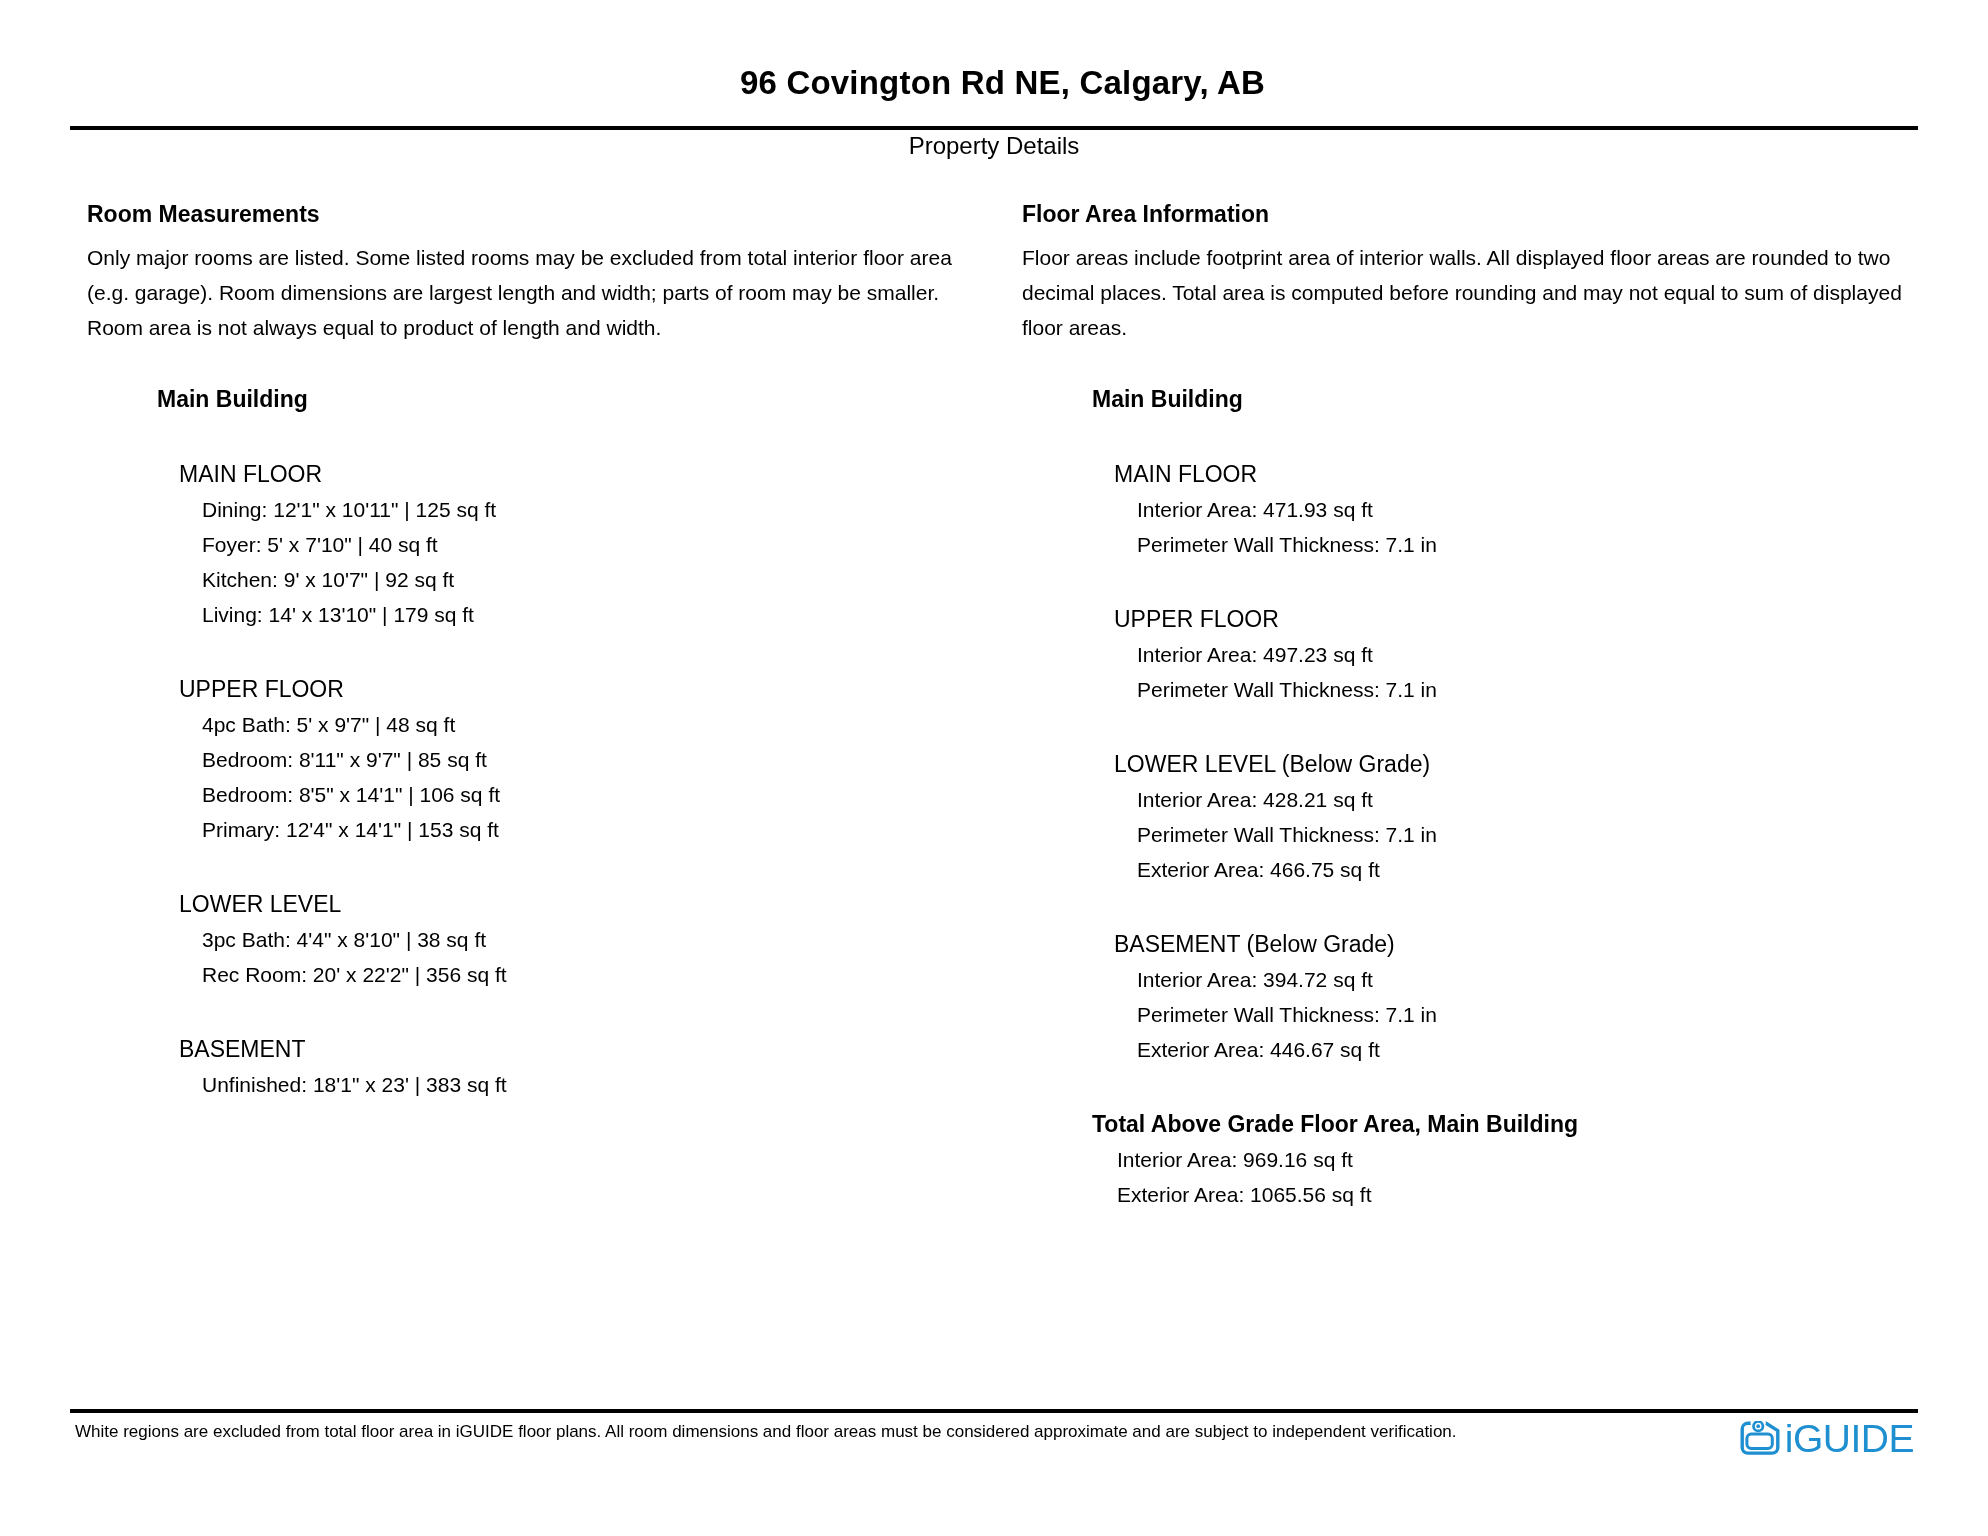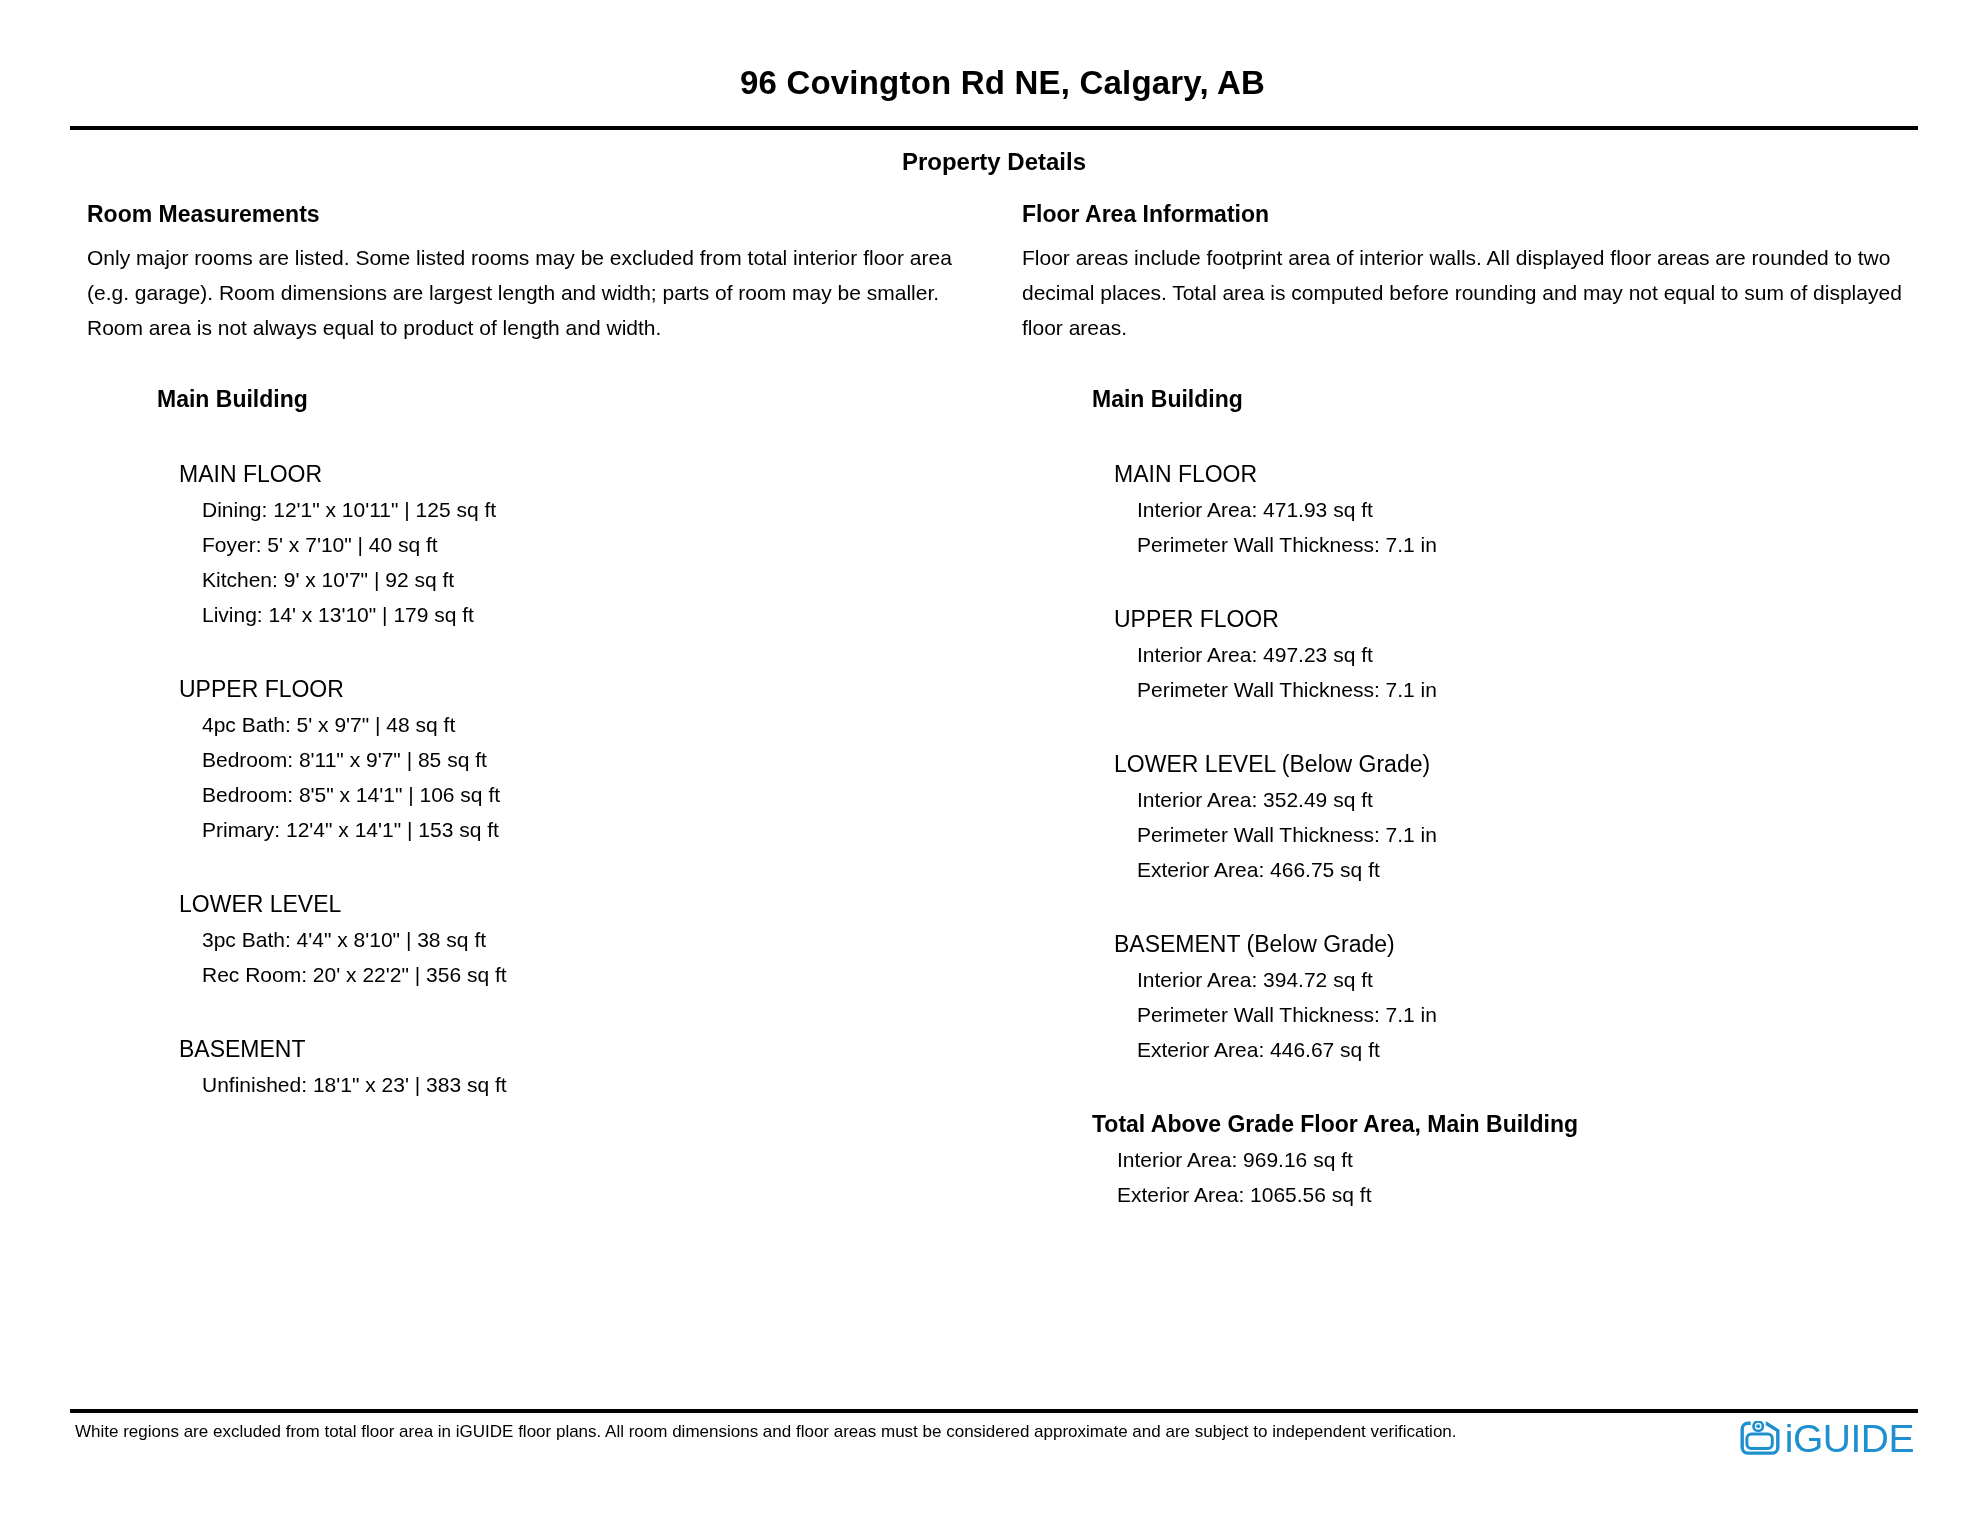--- a/index.html
+++ b/index.html
@@ -27,24 +27,24 @@
     left: 70px;
     width: 1848px;
     height: 4px;
     background: #000000;
   }
   .rule-top { top: 126px; }
   .rule-bottom { top: 1409px; }
   .page-subtitle {
     position: absolute;
     top: 132px; left: 0; right: 0;
-    margin: 16px;
+    margin: 0;
     text-align: center;
     font-size: 24px;
-    font-weight: bold;
+    font-weight: normal;
   }
   
   .col {
     position: absolute;
     top: 200px;
     width: 908px;
   }
   .col-left  { left: 87px; }
   .col-right { left: 1022px; }
   .sec-heading {
@@ -158,21 +158,21 @@
           <div class="line">Interior Area: 471.93 sq ft</div>
           <div class="line">Perimeter Wall Thickness: 7.1 in</div>
         </div>
         <div class="floor-group">
           <div class="floor-name">UPPER FLOOR</div>
           <div class="line">Interior Area: 497.23 sq ft</div>
           <div class="line">Perimeter Wall Thickness: 7.1 in</div>
         </div>
         <div class="floor-group">
           <div class="floor-name">LOWER LEVEL (Below Grade)</div>
-          <div class="line">Interior Area: 352.49 sq ft</div>
+          <div class="line">Interior Area: 428.21 sq ft</div>
           <div class="line">Perimeter Wall Thickness: 7.1 in</div>
           <div class="line">Exterior Area: 466.75 sq ft</div>
         </div>
         <div class="floor-group">
           <div class="floor-name">BASEMENT (Below Grade)</div>
           <div class="line">Interior Area: 394.72 sq ft</div>
           <div class="line">Perimeter Wall Thickness: 7.1 in</div>
           <div class="line">Exterior Area: 446.67 sq ft</div>
         </div>
       </div>

